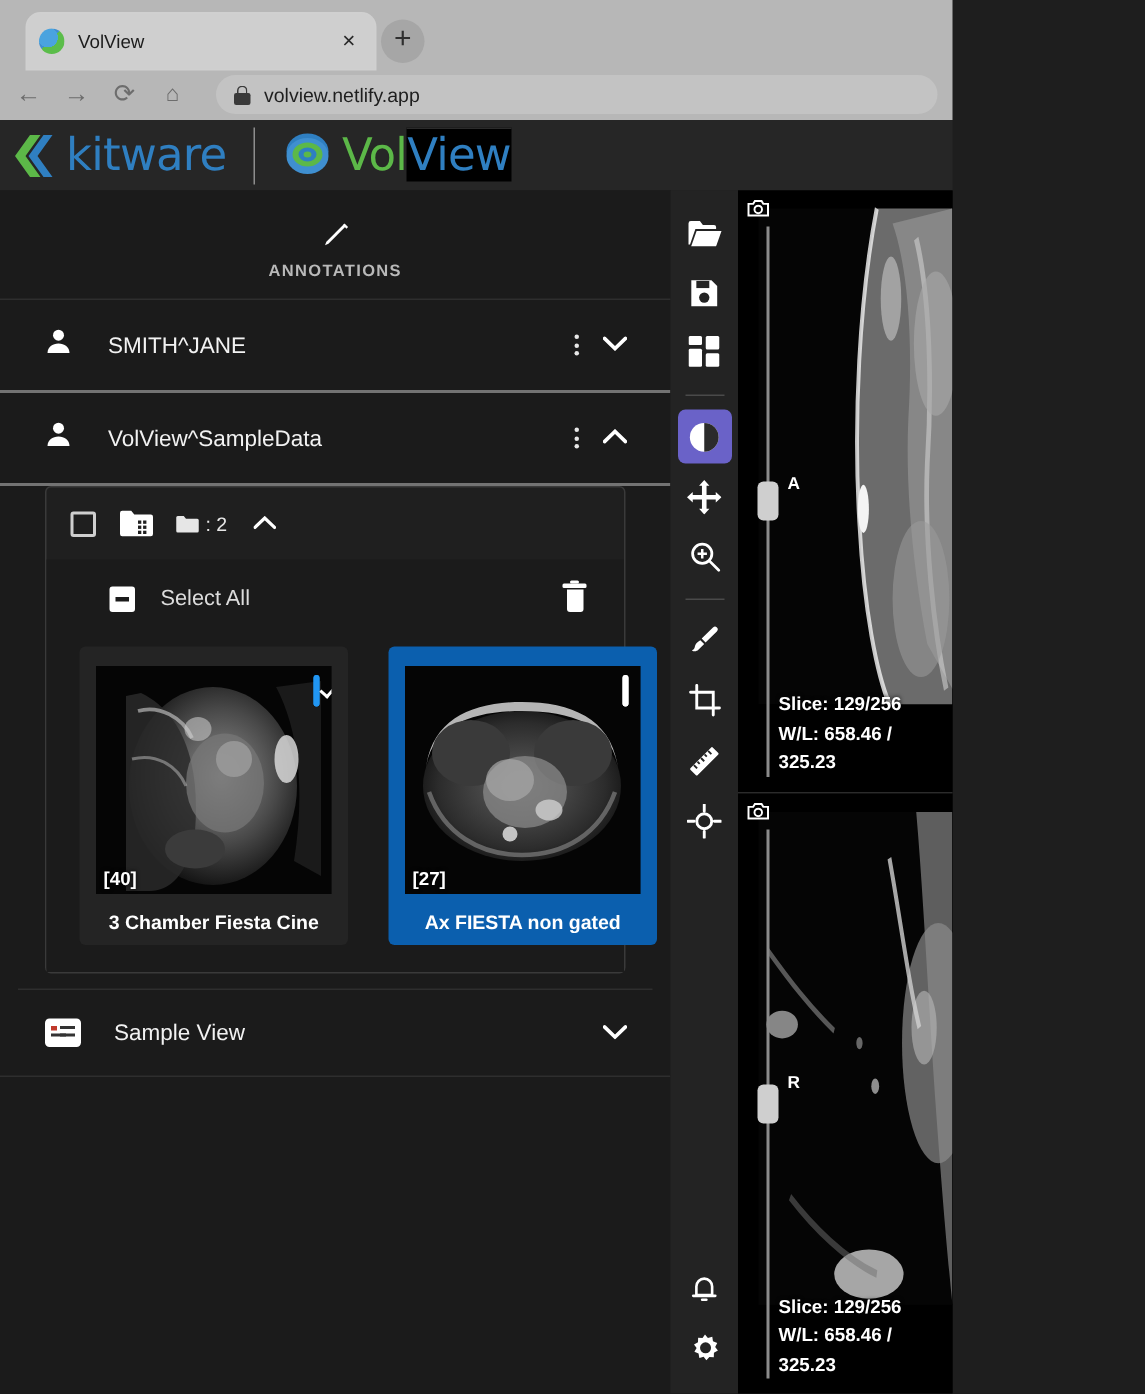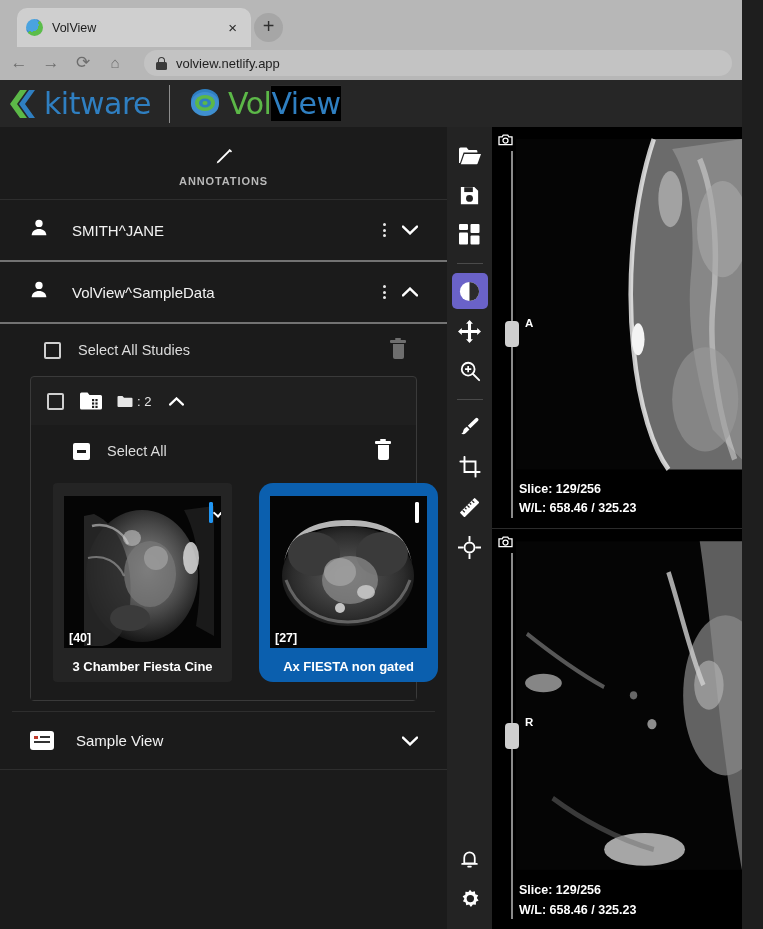--- a/index.html
+++ b/index.html
@@ -1,21 +1,21 @@
 <!DOCTYPE html>
 <html><head>
 <meta charset="utf-8">
 <style>
   * { box-sizing: border-box; margin: 0; padding: 0; }
   html, body {
     width: 763px; height: 929px;
     font-family: "Liberation Sans", sans-serif;
     background: #1e1e1e; overflow: hidden;
   }
-  .page { position: relative; width: 742px; height: 929px; }
+  .page { position: relative; width: 635px; height: 929px; }
 
   
   .browser-chrome { background: #b7b7b7; height: 80px; position: relative; }
   .tabstrip { height: 46px; position: relative; }
   .tab {
     position: absolute; left: 18px; top: 9px; width: 232px; height: 37px;
     background: #cfcfcf; border-radius: 9px 9px 0 0;
     display: flex; align-items: center; padding: 0 8px;
     box-shadow: 0 0 0 1px rgba(255,255,255,.35);
   }
@@ -140,21 +140,21 @@
   }
   .study-date { font-size: 13px; font-weight: bold; color: #ffffff; margin-top: 4px; }
   .study-count { display: flex; align-items: center; gap: 4px; font-size: 13px; color: #e6e6e6; margin-right: 10px; }
 
   .series-block { background: #1b1b1b; }
   .sel-all-row { display: flex; align-items: center; height: 52px; padding: 0 24px 0 42px; }
   .thumbs { display: flex; gap: 27px; padding: 6px 16px 18px 22px; }
   .thumb-card {
     width: 179px; border-radius: 4px; padding: 13px 11px 8px; background: #242424;
   }
-  .thumb-card.selected { background: #0b5fae; border-radius: 14px; }
+  .thumb-card.selected { background: #0b5fae; }
   .thumb-img {
     position: relative; width: 157px; height: 152px; background: #050505;
     margin: 0 auto; overflow: hidden;
   }
   .thumb-cb { position: absolute; top: 8px; right: 8px; }
   .thumb-cb .cb { width: 18px; height: 18px; }
   .thumb-cb .cb.plain { background: #ffffff; border-color: #ffffff; }
   .thumb-idx {
     position: absolute; left: 5px; bottom: 3px; font-size: 12.5px; font-weight: bold;
     color: #ffffff; text-shadow: 0 0 3px #000;
@@ -323,28 +323,20 @@
             </span>
           <span class="chev">
             <svg width="16" height="10" viewBox="0 0 16 10">
                 <path d="M1 8.4 L8 1.6 L15 8.4" stroke="#fff" stroke-width="2.4" fill="none" stroke-linecap="round"></path>
               </svg>
           </span>
         </div>
 
         <div class="expand-area">
 
-          <div class="sel-all-studies">
-            <span class="cb"></span>
-            <span class="sel-label">Select All Studies</span>
-            <span class="trash dim">
-              <span class="lid"></span>
-                <span class="can"></span>
-            </span>
-          </div>
 
           <div class="study-card">
             <div class="study-head">
               <span class="cb"></span>
               <span class="folder-ico">
                 <svg width="24" height="20" viewBox="0 0 24 20">
                   <path d="M1 3 A1.5 1.5 0 0 1 2.5 1.5 L8.5 1.5 L10.5 4 L21.5 4 A1.5 1.5 0 0 1 23 5.5 L23 17 A1.5 1.5 0 0 1 21.5 18.5 L2.5 18.5 A1.5 1.5 0 0 1 1 17 Z" fill="#ffffff"></path>
                   <g fill="#1f1f1f">
                     <rect x="13" y="8" width="2.2" height="2.2"></rect>
                       <rect x="16.4" y="8" width="2.2" height="2.2"></rect>

